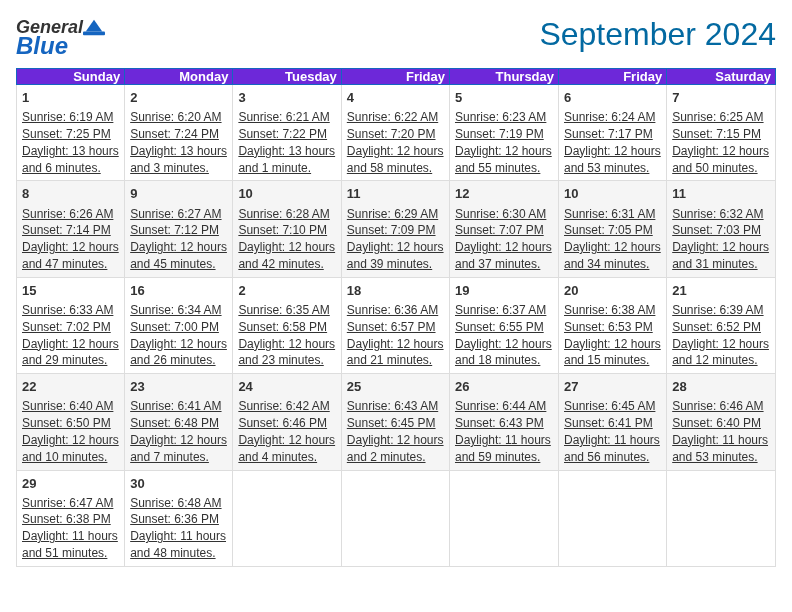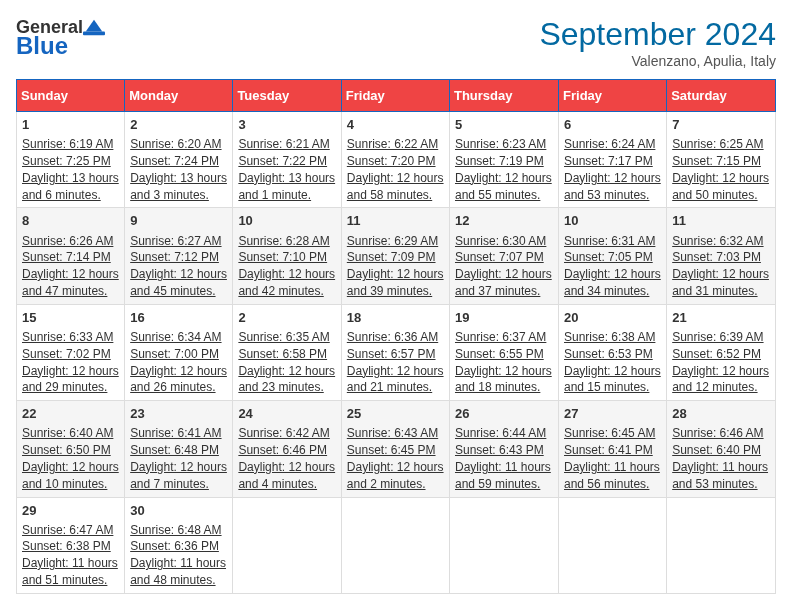--- a/index.html
+++ b/index.html
@@ -13,20 +13,21 @@
     .header {
       display: flex;
       justify-content: space-between;
       align-items: flex-start;
       margin-bottom: 10px;
     }
     .logo {
       display: flex;
       align-items: flex-end;
       gap: 4px;
+      font-style: italic;
     }
     .logo-text-general {
       font-size: 18px;
       font-weight: bold;
       color: #333;
       line-height: 1;
     }
     .logo-text-blue {
       font-size: 24px;
       font-weight: bold;
@@ -48,24 +49,24 @@
     .subtitle {
       font-size: 14px;
       color: #555;
     }
     .calendar-table {
       width: 100%;
       border-collapse: collapse;
       font-size: 11px;
     }
     .calendar-table thead tr th {
-      background-color: #ef4444;
+      background-color: #6d28d9;
       color: #fff;
-      padding: 8px 4px;
-      text-align: left;
+      padding: 0 4px;
+      text-align: right;
       font-size: 13px;
       font-weight: bold;
       border: 1px solid #1565c0;
     }
     .calendar-table tbody tr td {
       vertical-align: top;
       padding: 4px 5px;
       border: 1px solid #ddd;
       width: 113px;
       min-height: 80px;
@@ -102,21 +103,20 @@
         <svg class="logo-icon" viewBox="0 0 24 24" xmlns="http://www.w3.org/2000/svg">
           <path d="M3 17 L12 4 L21 17 Z" fill="#1565c0"></path>
           <rect x="0" y="17" width="24" height="4" fill="#1565c0" rx="1"></rect>
         </svg>
       </div>
       <span class="logo-text-blue" style="margin-top:-4px;">Blue</span>
     </div>
   </div>
   <div class="title-section">
     <div class="month-title">September 2024</div>
-    <div class="subtitle">Valenzano, Apulia, Italy</div>
   </div>
 </div>
 
 <table class="calendar-table">
   <thead>
     <tr>
     <th>Sunday</th>
         <th>Monday</th>
         <th>Tuesday</th>
         <th>Friday</th>

